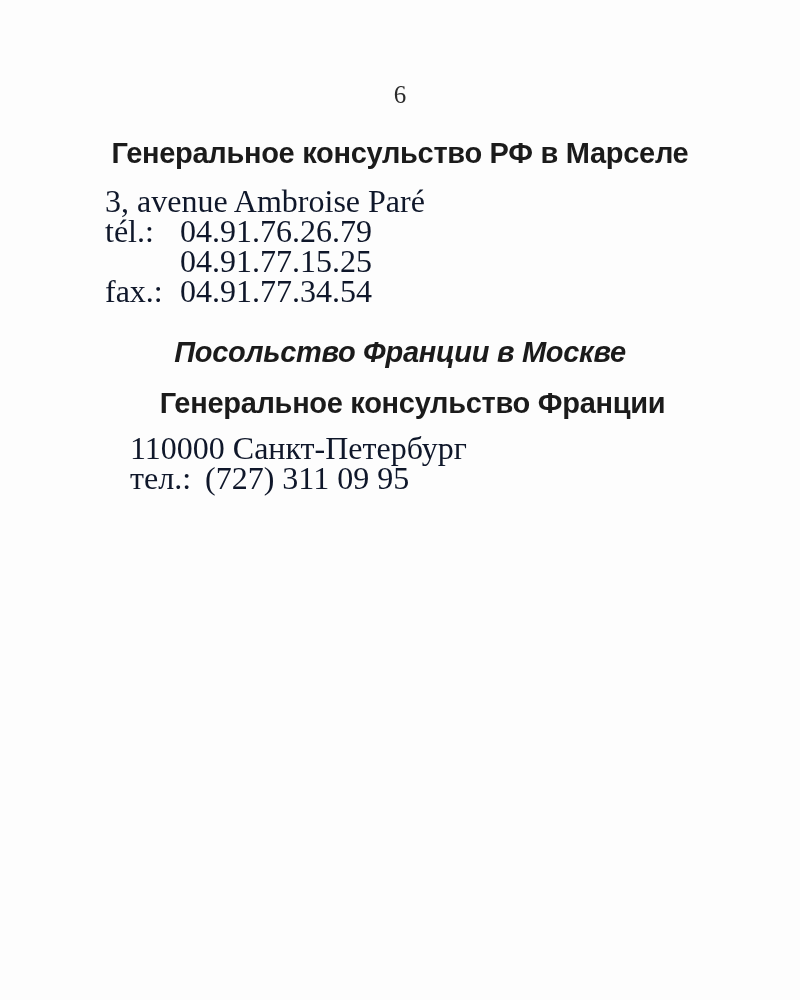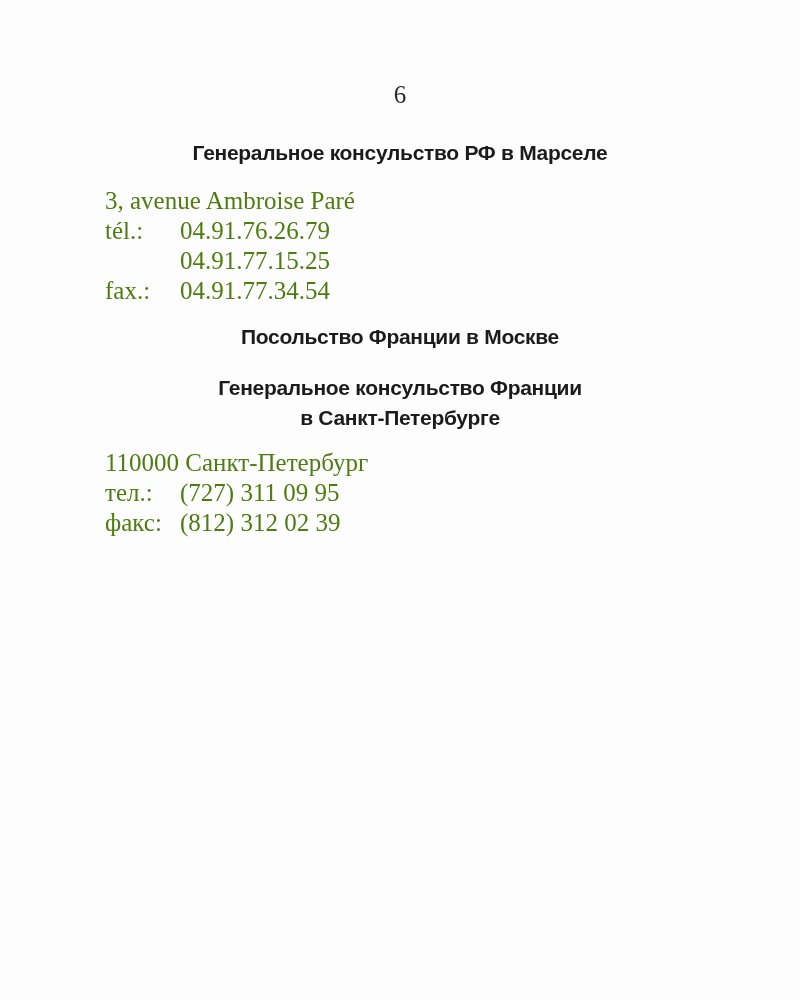--- a/index.html
+++ b/index.html
@@ -21,38 +21,38 @@
   .page-number {
     text-align: center;
     font-size: 25px;
     line-height: 30px;
     margin: 0 0 28px 0;
     color: #2b2b2b;
   }
   .section-heading {
     font-family: "Liberation Sans", sans-serif;
     font-weight: bold;
-    font-size: 21px;
+    font-size: 29px;
     line-height: 30px;
     letter-spacing: -0.3px;
     text-align: center;
     color: #1b1b1b;
     margin: 0 0 18px 0;
   }
   .section-marseille .section-heading { margin-bottom: 18px; }
-  .section-moscow  { margin-top: 16px; }
+  .section-moscow  { margin-top: 31px; font-style: italic; }
   .section-moscow .section-heading { margin-bottom: 21px; }
-  .section-spb     { margin-top: 15px; }
+  .section-spb     { margin-top: 15px; padding-left: 25px; }
   .section-spb .section-heading { margin-bottom: 15px; }
   .address-block {
     margin-left: 105px;
     margin-right: 60px;
-    font-size: 25px;
+    font-size: 32px;
     line-height: 30px;
-    color: #4d7c0f;
+    color: #0f172a;
   }
   .contact-line { white-space: nowrap; }
   .field-label {
     display: inline-block;
     width: 75px;
     vertical-align: top;
   }
   .field-value { display: inline-block; text-align: center; }
 </style>
 </head>
@@ -78,26 +78,22 @@
     </div>
   </div>
 
   <div class="section section-moscow">
     <h2 class="section-heading">Посольство Франции в Москве</h2>
   </div>
 
   <div class="section section-spb">
     <h2 class="section-heading">
       <div>Генеральное консульство Франции</div>
-      <div>в Санкт-Петербурге</div>
     </h2>
     <div class="address-block">
       <div class="contact-line">110000 Санкт-Петербург</div>
       <div class="contact-line">
         <span class="field-label">тел.:</span><span class="field-value">(727) 311 09 95</span>
-      </div>
-      <div class="contact-line">
-        <span class="field-label">факс:</span><span class="field-value">(812) 312 02 39</span>
       </div>
     </div>
   </div>
 
 </div>
 
 </body></html>

